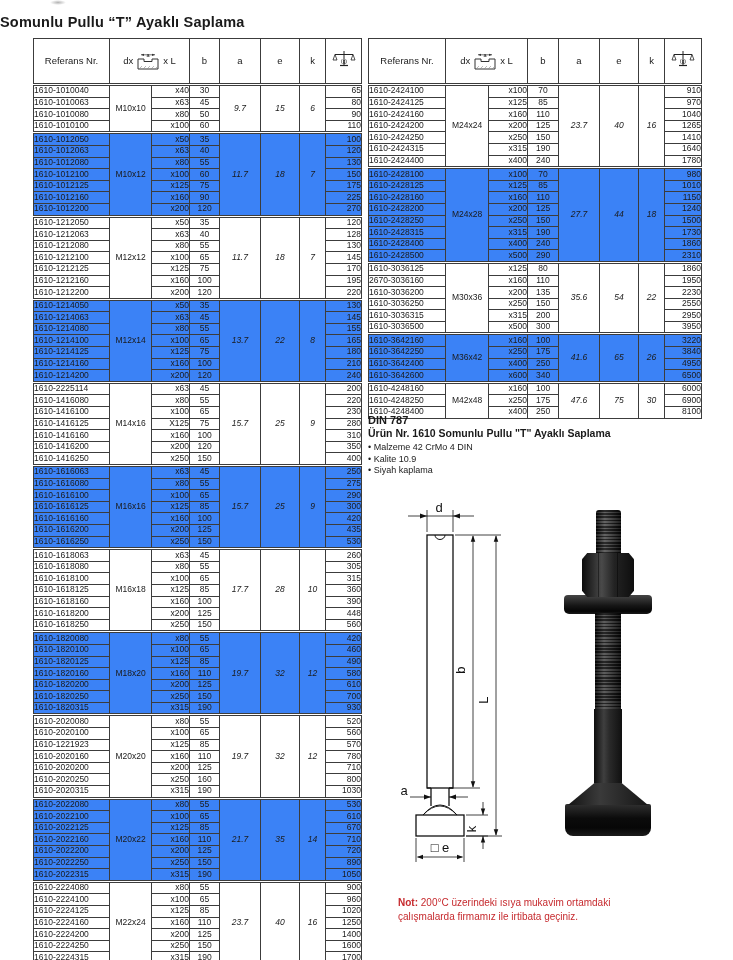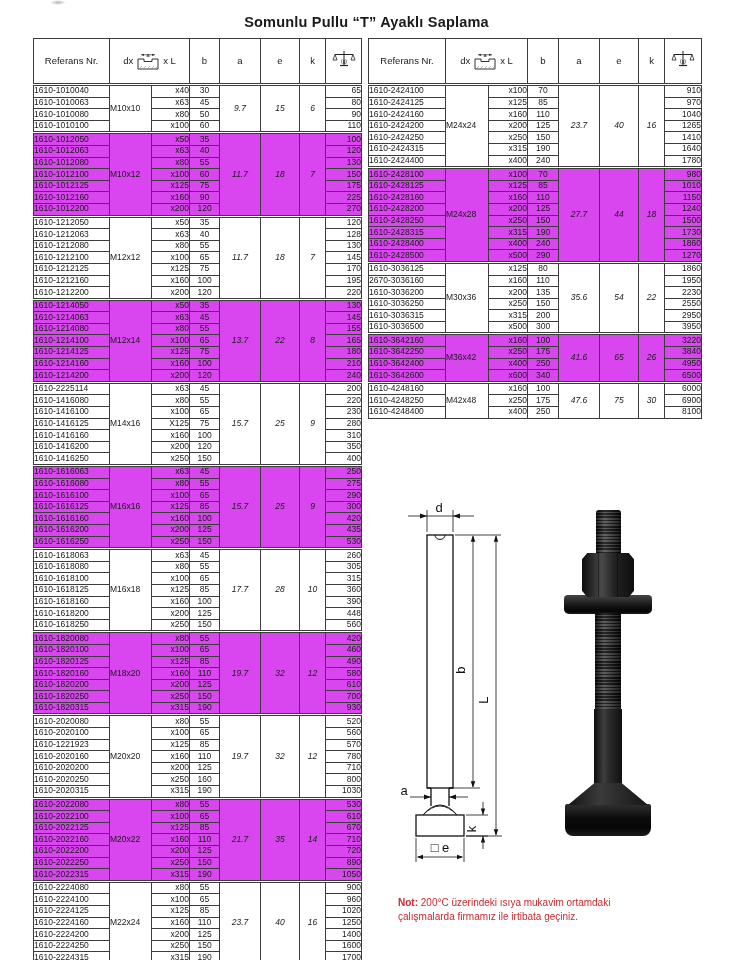--- a/index.html
+++ b/index.html
@@ -1,35 +1,35 @@
 <!DOCTYPE html>
 <html><head>
 <meta charset="utf-8">
 <style>
   html,body{margin:0;padding:0;background:#fff;}
   .page{position:relative;width:733px;height:960px;background:#fff;overflow:hidden;
         font-family:"Liberation Sans",sans-serif;color:#1a1a1a;}
   .smudge{position:absolute;left:50px;top:0;width:16px;height:5px;border-radius:50%;
           background:radial-gradient(closest-side,#777,rgba(255,255,255,0));opacity:.55;}
-  .title{position:absolute;left:0;top:14px;width:733px;text-align:center;
+  .title{position:absolute;left:0;top:14px;width:733px;text-align:left;
          font-size:14.5px;font-weight:bold;letter-spacing:.2px;}
   
   table.parts{position:absolute;top:38px;border-collapse:collapse;table-layout:fixed;
               font-size:8.5px;line-height:1.15;}
   table.parts.left{left:33px;width:328px;}
   table.parts.right{left:368px;width:333px;}
   table.parts th,table.parts td{border:1px solid #3c3c3c;padding:0;height:10.6px;
               overflow:hidden;white-space:nowrap;}
   table.parts thead th{height:44px;font-weight:normal;font-size:9.5px;vertical-align:middle;text-align:center;background:#fff;}
   th.refh{white-space:pre-line;}
   .dxh{display:flex;align-items:center;justify-content:center;gap:3px;}
   tbody.grp{border-top:3px double #3c3c3c;}
-  tbody.grp.shaded{background:#d946ef;}
+  tbody.grp.shaded{background:#3b82f6;}
   td.ref{text-align:left;padding-left:3px;}
-  td.dx{border-right:none;}
+  td.dx{text-align:center;border-right:none;}
   td.xl{text-align:right;padding-right:5px;border-left:none;}
   td.b{text-align:center;}
   td.a,td.e,td.k{text-align:center;font-style:italic;}
   td.w{text-align:right;padding-right:4px;}
   
   .din{position:absolute;left:368px;top:414px;width:330px;}
   .din .t1{font-size:11px;font-weight:bold;}
   .din .t2{font-size:10.5px;font-weight:bold;margin-top:1px;}
   .din ul{margin:3px 0 0 0;padding:0;list-style:none;font-size:9px;}
   .din li{margin-top:1.5px;}
@@ -767,21 +767,21 @@
         <tr>
           <td class="ref">1610-2428400</td>
           <td class="xl">x400</td>
           <td class="b">240</td>
           <td class="w">1860</td>
         </tr>
         <tr>
           <td class="ref">1610-2428500</td>
           <td class="xl">x500</td>
           <td class="b">290</td>
-          <td class="w">1270</td>
+          <td class="w">2310</td>
         </tr>
       </tbody>
       <tbody class="grp">
         <tr>
           <td class="ref">1610-3036125</td>
           <td class="dx" rowspan="6">M30x36</td>
           <td class="xl">x125</td>
           <td class="b">80</td>
           <td class="a" rowspan="6">35.6</td>
           <td class="e" rowspan="6">54</td>
@@ -868,20 +868,29 @@
         </tr>
         <tr>
           <td class="ref">1610-4248400</td>
           <td class="xl">x400</td>
           <td class="b">250</td>
           <td class="w">8100</td>
         </tr>
       </tbody>
     </table>
 
+  <div class="din">
+    <div class="t1">DIN 787</div>
+    <div class="t2">Ürün Nr. 1610  Somunlu Pullu "T" Ayaklı Saplama</div>
+    <ul>
+      <li>Malzeme 42 CrMo 4 DIN</li>
+      <li>Kalite 10.9</li>
+      <li>Siyah kaplama</li>
+    </ul>
+  </div>
 
   <svg class="drawing" width="150" height="398" viewBox="0 0 150 398">
     <defs>
       <marker id="ah" viewBox="0 0 10 10" refX="9" refY="5" markerWidth="8" markerHeight="8" orient="auto-start-reverse">
         <path d="M0,1.5 L10,5 L0,8.5 z" fill="#111"></path>
       </marker>
     </defs>
 
     <rect x="39" y="35" width="26" height="253" fill="#fff" stroke="#111" stroke-width="1.3"></rect>
     <path d="M47,35 a5,4.5 0 0 0 10,0" fill="none" stroke="#111" stroke-width="1"></path>

